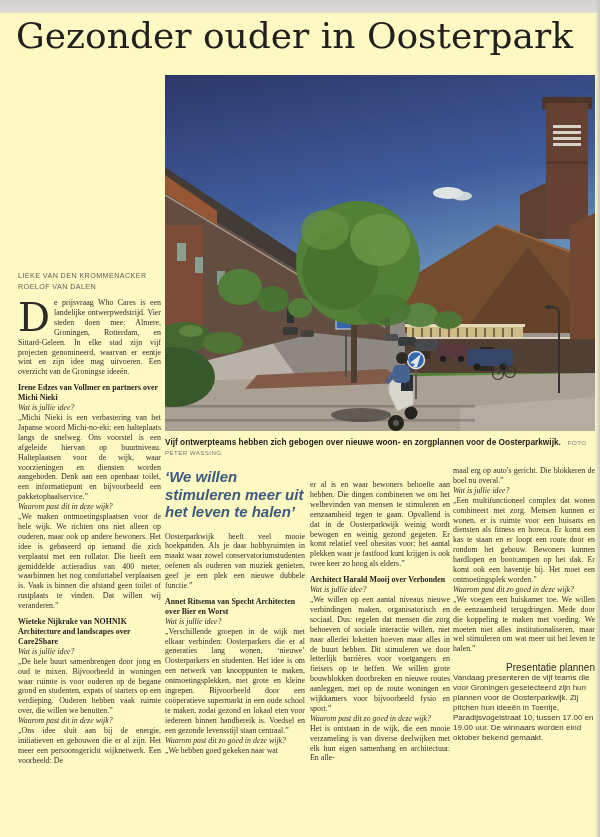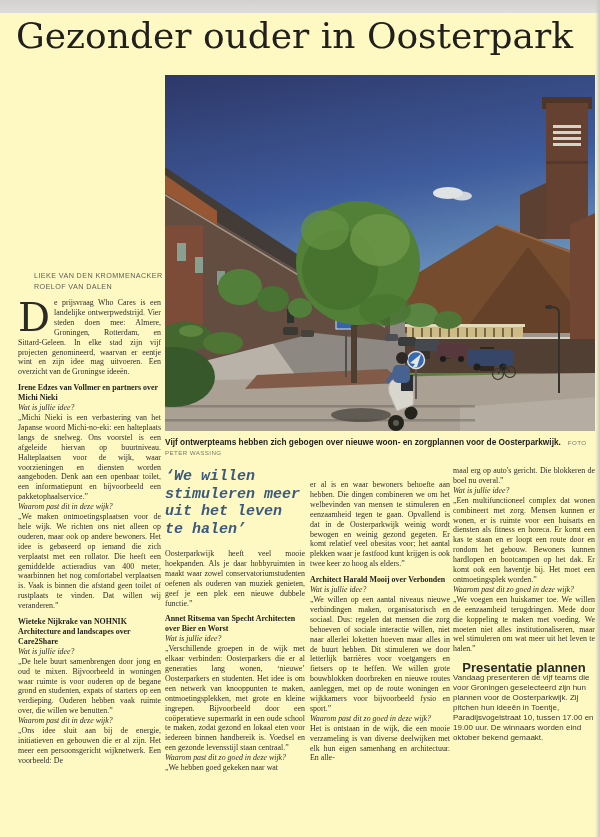--- a/index.html
+++ b/index.html
@@ -9,40 +9,40 @@
         background:linear-gradient(to bottom,#d2d1cf,#deddda);}
   .scan-right{position:absolute;right:0;top:0;width:5px;height:837px;
         background:linear-gradient(to left,#c7c6c3,rgba(200,200,198,0));}
   .headline{position:absolute;left:16px;top:16px;width:578px;margin:0;
         font-family:"DejaVu Serif",serif;font-weight:400;font-size:36px;line-height:40px;
         color:#21201e;letter-spacing:0px;white-space:nowrap;}
   .standfirst{position:absolute;left:18px;top:62px;width:145px;margin:0;
         font-family:"DejaVu Serif",serif;font-size:16.5px;line-height:18.8px;color:#2a2927;}
   .byline{position:absolute;left:18px;top:271px;width:150px;
         font-family:"Liberation Sans",sans-serif;font-size:7.2px;line-height:1.5;
-        color:#5f5c55;letter-spacing:0.4px;margin-left:16px;}
+        color:#5f5c55;letter-spacing:0.4px;}
   .photo{position:absolute;left:165px;top:75px;width:430px;height:356px;background:#7d9db8;}
   .photo svg{display:block;}
   .caption{position:absolute;left:165px;top:437px;width:430px;
         font-family:"Liberation Sans",sans-serif;font-size:8.3px;font-weight:bold;color:#26241f;}
   .credit{font-weight:normal;font-size:6.2px;color:#7a766e;letter-spacing:0.4px;margin-left:7px;}
   .col{position:absolute;font-size:7.9px;line-height:9.9px;text-align:justify;color:#2f2d2a;}
   .col p{margin:0;}
   .col1{left:18px;top:298px;width:143px;height:537px;overflow:hidden;}
   .col2{left:165px;top:466px;width:140px;height:370px;overflow:hidden;}
   .col3{left:310px;top:480px;width:140px;height:370px;overflow:hidden;}
   .col4{left:453px;top:466px;width:142px;height:370px;overflow:hidden;}
   .h{font-weight:bold;color:#201f1c;margin-top:6px !important;text-align:left;}
   .q{font-style:italic;}
-  .pq{font-family:Liberation Mono, monospace;font-weight:bold;font-style:italic;
+  .pq{font-family:Liberation Sans, sans-serif;font-weight:bold;font-style:italic;
       font-size:15px;line-height:17.5px;text-align:left;margin:2px 0 11px 0 !important;}
   .dropcap{float:left;font-family:"DejaVu Serif",serif;font-size:40px;line-height:34px;
       padding:2px 4px 0 0;color:#2b2a27;}
-  .sans-h{font-family:"Liberation Sans",sans-serif;font-weight:bold;font-size:13px;
-      color:#2c2a26;margin-top:9px !important;text-align:center;}
+  .sans-h{font-family:"Liberation Sans",sans-serif;font-weight:normal;font-size:10px;
+      color:#2c2a26;margin-top:9px !important;text-align:right;}
   .sans{font-family:"Liberation Sans",sans-serif;font-size:8px;line-height:10px;
       text-align:left;color:#3a3833;}
 </style>
 </head>
 <body>
 
 <div class="page">
   <div class="scan-top"></div>
   <div class="scan-right"></div>
 

